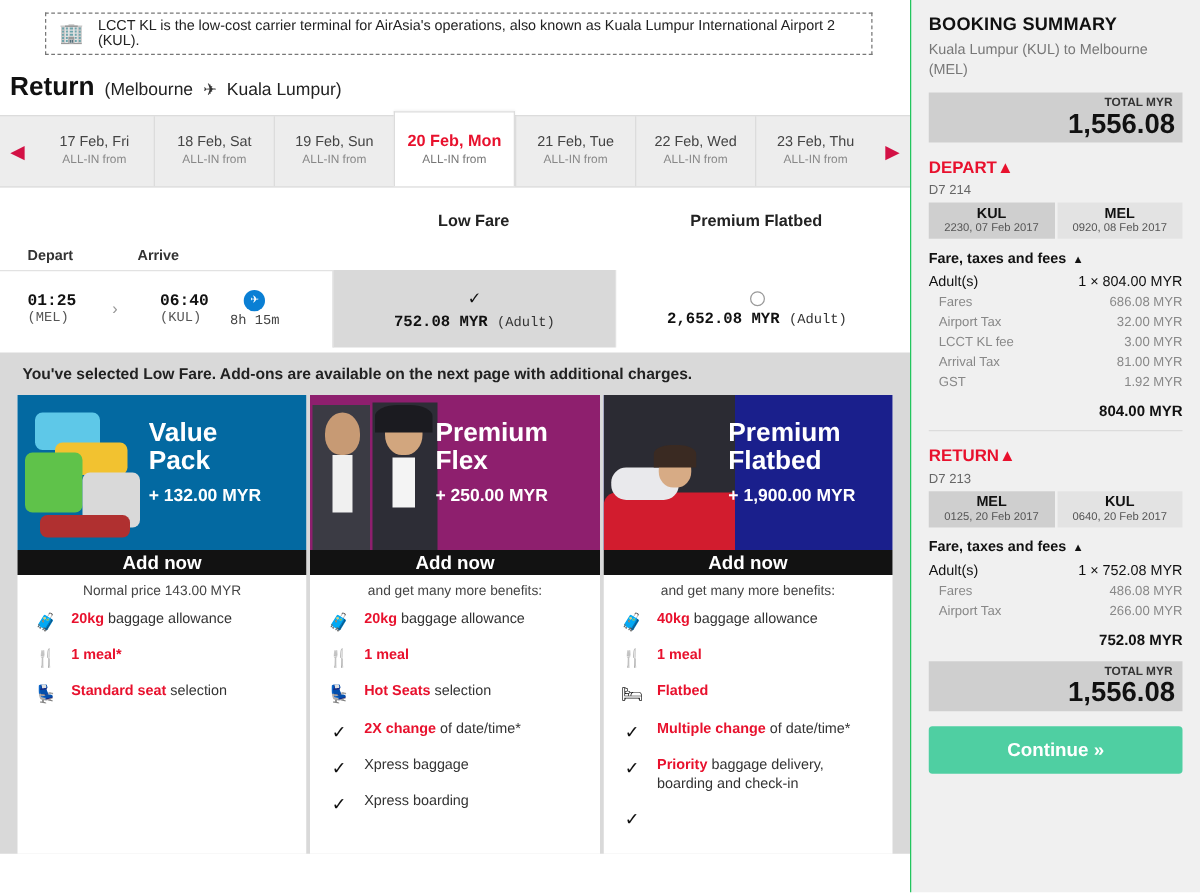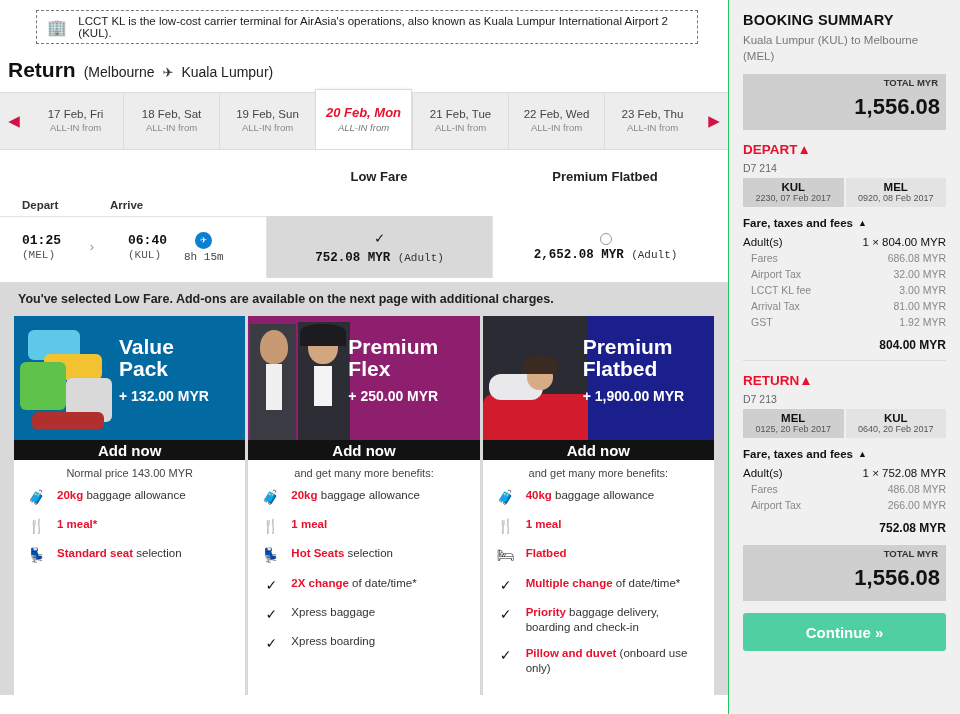--- a/index.html
+++ b/index.html
@@ -67,21 +67,20 @@
     line-height: 1.35;
   }
   .dcell:first-child { border-left: none; }
   .dcell .d1 { font-size: 11.5px; color: #444; }
   .dcell .d2 { font-size: 9.5px; color: #888; }
   .dcell.sel {
     background: #fff;
     border: 1px solid #dcdcdc; border-bottom: none;
     margin-top: -4px;
     box-shadow: 0 -1px 2px rgba(0,0,0,.05);
-    font-style: italic;
   }
   .dcell.sel .d1 { color: #e8112d; font-weight: bold; font-size: 13px; }
   .dcell.sel .d2 { color: #777; }
 
   
   .fareheads {
     display: flex; height: 36px; align-items: center;
     margin-top: 8px;
   }
   .fh-spacer { width: 266px; }
@@ -177,21 +176,21 @@
   .right {
     position: absolute; left: 728px; top: 0; width: 232px; height: 714px;
     background: #f0f0f0;
     border-left: 1px solid #22c55e;
     padding: 12px 14px 0 14px;
   }
   .bs-title { font-size: 14.5px; font-weight: bold; color: #111; letter-spacing: .2px; }
   .bs-route { font-size: 11.5px; color: #777; margin-top: 5px; line-height: 1.35; }
 
   .totalbar {
-    margin-top: 10px; height: 56px;
+    margin-top: 10px; height: 40px;
     background: #cfcfcf;
     display: flex; align-items: center; justify-content: flex-end;
     padding-right: 6px;
     position: relative;
   }
   .totalbar .lbl {
     position: absolute; right: 8px; top: 3px;
     font-size: 9.5px; font-weight: bold; color: #333;
   }
   .totalbar .val {
@@ -450,21 +449,20 @@
           <div class="bitem">
             <span class="bicon">✓</span>
             <span><span class="red">Multiple change</span><span> of date/time*</span></span>
           </div>
           <div class="bitem">
             <span class="bicon">✓</span>
             <span><span class="red">Priority</span><span> baggage delivery, boarding and check-in</span></span>
           </div>
           <div class="bitem">
             <span class="bicon">✓</span>
-            <span><span class="red">Pillow and duvet</span><span> (onboard use only)</span></span>
           </div>
         </div>
       </div>
 
     </div>
   </div>
 
   <div class="right">
     <div class="bs-title">BOOKING SUMMARY</div>
     <div class="bs-route">Kuala Lumpur (KUL) to Melbourne (MEL)</div>

